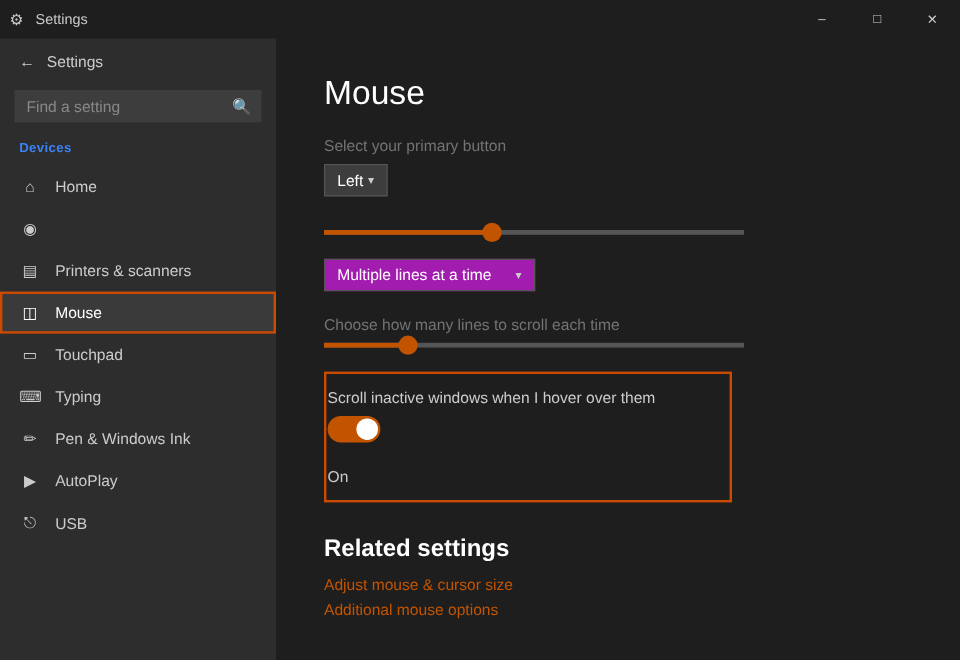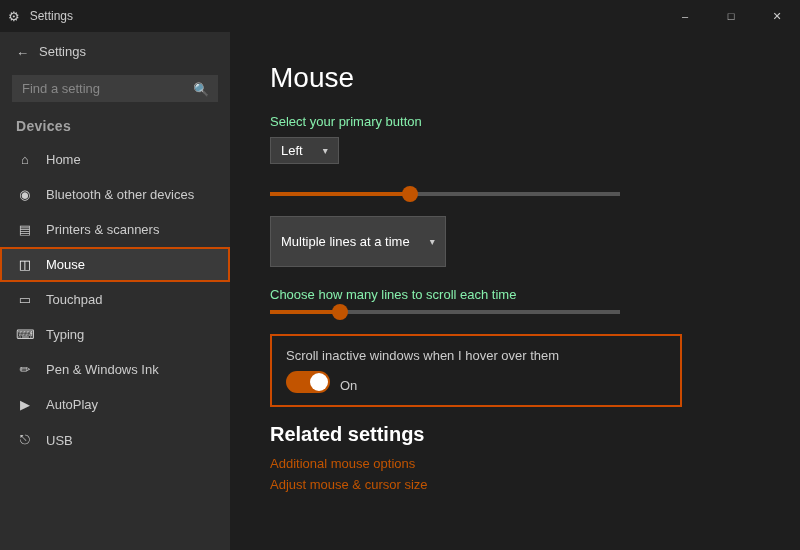--- a/index.html
+++ b/index.html
@@ -88,23 +88,23 @@
       position: absolute;
       right: 8px;
       top: 50%;
       transform: translateY(-50%);
       color: #888;
       font-size: 13px;
     }
 
     .sidebar-section-label {
       padding: 4px 16px 8px 16px;
-      font-size: 14px;
+      font-size: 11px;
       font-weight: 600;
-      color: #a3a3a3;
+      color: #3b82f6;
       letter-spacing: 0.3px;
     }
 
     .sidebar-item {
       display: flex;
       align-items: center;
       gap: 12px;
       padding: 10px 16px;
       font-size: 13px;
       color: #ccc;
@@ -133,35 +133,35 @@
 
     .page-title {
       font-size: 28px;
       font-weight: 300;
       color: #fff;
       margin-bottom: 20px;
     }
 
     .setting-label {
       font-size: 13px;
-      color: #86efac;
+      color: #737373;
       margin-bottom: 8px;
     }
 
     
     .dropdown {
       display: inline-flex;
       align-items: center;
       background: #3d3d3d;
       border: 1px solid #555;
       padding: 5px 10px;
       font-size: 13px;
       color: #fff;
       cursor: pointer;
-      gap: 20px;
+      gap: 4px;
       margin-bottom: 20px;
     }
     .dropdown-arrow {
       font-size: 10px;
       color: #ccc;
     }
 
     
     .slider-container {
       margin-bottom: 20px;
@@ -184,42 +184,43 @@
       border-radius: 50%;
       position: absolute;
       top: -6px;
       transform: translateX(-50%);
     }
 
     
     .dropdown-wide {
       display: inline-flex;
       align-items: center;
-      background: #404040;
+      background: #a21caf;
       border: 1px solid #555;
-      padding: 17px 10px;
+      padding: 5px 10px;
       font-size: 13px;
       color: #fff;
       cursor: pointer;
       gap: 20px;
       margin-bottom: 20px;
     }
 
     
     .toggle-box {
       border: 2px solid #cc4a00;
-      padding: 12px 14px;
-      margin-bottom: 16px;
-      width: 412px;
+      padding: 12px 1px;
+      margin-bottom: 28px;
+      width: 340px;
     }
     .toggle-row {
       display: flex;
-      align-items: flex-end;
-      gap: 10px;
+      align-items: flex-start;
+      gap: 21px;
       margin-top: 8px;
+      flex-direction: column;
     }
     .toggle-label-text {
       font-size: 13px;
       color: #ccc;
       margin-bottom: 6px;
     }
     .toggle {
       width: 44px;
       height: 22px;
       background: #c25400;
@@ -295,21 +296,20 @@
 
     <div class="sidebar-section-label">Devices</div>
 
     <div id="sidebar-items">
         <div class="sidebar-item">
       <span class="item-icon">⌂</span>
       <span>Home</span>
     </div>
         <div class="sidebar-item">
       <span class="item-icon">◉</span>
-      <span>Bluetooth &amp; other devices</span>
     </div>
         <div class="sidebar-item">
       <span class="item-icon">▤</span>
       <span>Printers &amp; scanners</span>
     </div>
         <div class="sidebar-item active">
       <span class="item-icon">◫</span>
       <span>Mouse</span>
     </div>
         <div class="sidebar-item">
@@ -378,19 +378,19 @@
           <div class="toggle-knob"></div>
         </div>
         <span class="toggle-state">On</span>
       </div>
     </div>
 
     
     <div class="related-section">
       <div class="related-title">Related settings</div>
       <div id="related-links">
+          <a class="related-link">Adjust mouse &amp; cursor size</a>
           <a class="related-link">Additional mouse options</a>
-          <a class="related-link">Adjust mouse &amp; cursor size</a>
         </div>
     </div>
 
   </div>
 </div>
 
 </body></html>

